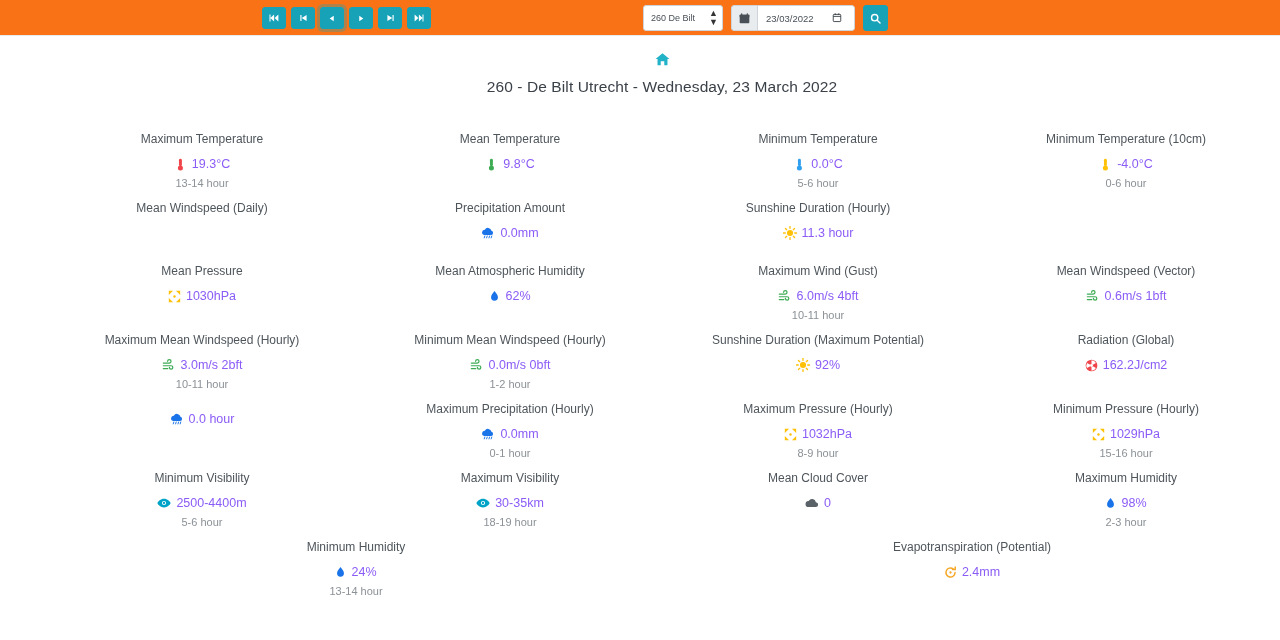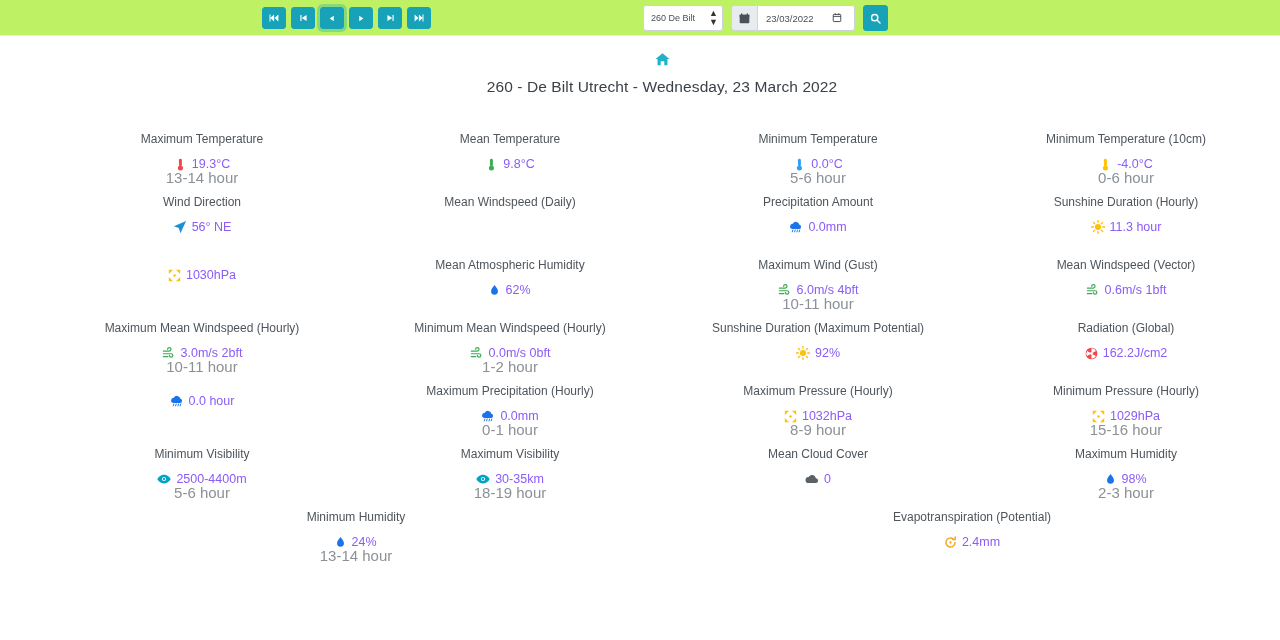--- a/index.html
+++ b/index.html
@@ -9,21 +9,21 @@
     background: #ffffff;
     font-family: "Liberation Sans", sans-serif;
     color: #212529;
     overflow: hidden;
   }
 
   
   .toolbar {
     position: relative;
     height: 36px;
-    background: #bef264;
+    background: #f97316;
     border-bottom: 1px solid #e9ecef;
     display: flex;
     align-items: center;
   }
   .nav-group {
     position: absolute;
     left: 262px;
     top: 7px;
     display: flex;
     gap: 5px;
@@ -145,22 +145,22 @@
     margin-top: 10px;
     font-size: 12.5px;
     color: #8b5cf6;
     display: flex;
     align-items: center;
     justify-content: center;
     gap: 5px;
     line-height: 14px;
   }
   .cell-sub {
-    margin-top: 1px;
-    font-size: 15px;
+    margin-top: 7px;
+    font-size: 11px;
     color: #8b9196;
     line-height: 11px;
   }
   .ico { display: inline-flex; align-items: center; justify-content: center; }
 </style>
 </head>
 <body>
 
 <div class="toolbar">
   <div class="nav-group">
@@ -304,32 +304,20 @@
                 <circle cx="7.9" cy="12.2" r="3.1" fill="#ffc107"></circle>
             </svg>
           </span>
       <span>-4.0°C</span>
     </div>
     <div class="cell-sub">0-6 hour</div>
   </div>
     </div>
     <div class="row">
       <div class="cell ">
-    <div class="cell-label">Wind Direction</div>
-    <div class="cell-value">
-      <span class="ico">
-            <svg width="14" height="14" viewBox="0 0 16 16">
-              <path d="M15 1 1 7.1l5.6 1.9L8.5 15z" fill="#1d8fd6"></path>
-            </svg>
-          </span>
-      <span>56° NE</span>
-    </div>
-
-  </div>
-      <div class="cell ">
     <div class="cell-label">Mean Windspeed (Daily)</div>
 
   </div>
       <div class="cell ">
     <div class="cell-label">Precipitation Amount</div>
     <div class="cell-value">
       <span class="ico">
             <svg width="14" height="14" viewBox="0 0 16 16">
                 <path d="M4.1 10.2a3 3 0 0 1 .25-6 4.1 4.1 0 0 1 7.6 1.2 2.45 2.45 0 0 1-.25 4.8z" fill="#1a73e8"></path>
                 <g stroke="#1a73e8" stroke-width="1.1" stroke-linecap="round">
@@ -362,20 +350,21 @@
                 </g>
             </svg>
           </span>
       <span>11.3 hour</span>
     </div>
 
   </div>
     </div>
     <div class="row">
       <div class="cell ">
+    <div class="cell-label">Mean Pressure</div>
     <div class="cell-value">
       <span class="ico">
             <svg width="13" height="13" viewBox="0 0 16 16" fill="#ffc107">
                 <path d="M1 1h5.2L1 6.2zM15 1v5.2L9.8 1zM1 15v-5.2L6.2 15zM15 15H9.8L15 9.8z"></path>
                 <circle cx="8" cy="8" r="1.5"></circle>
             </svg>
           </span>
       <span>1030hPa</span>
     </div>
 

